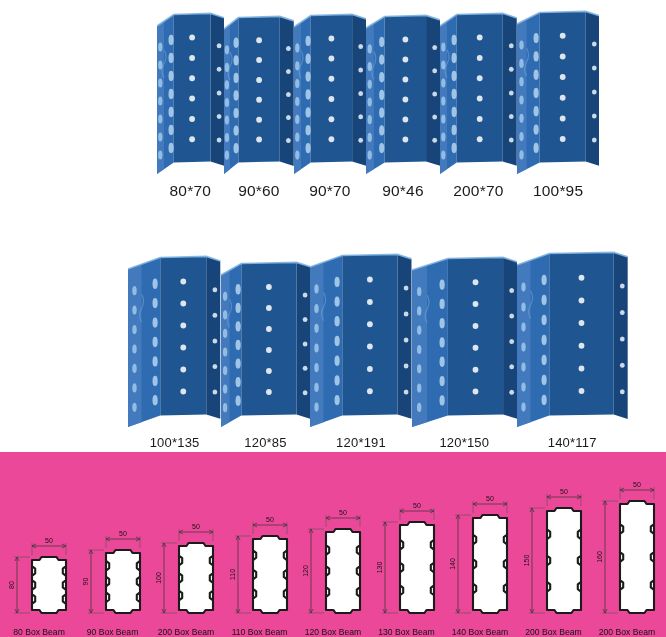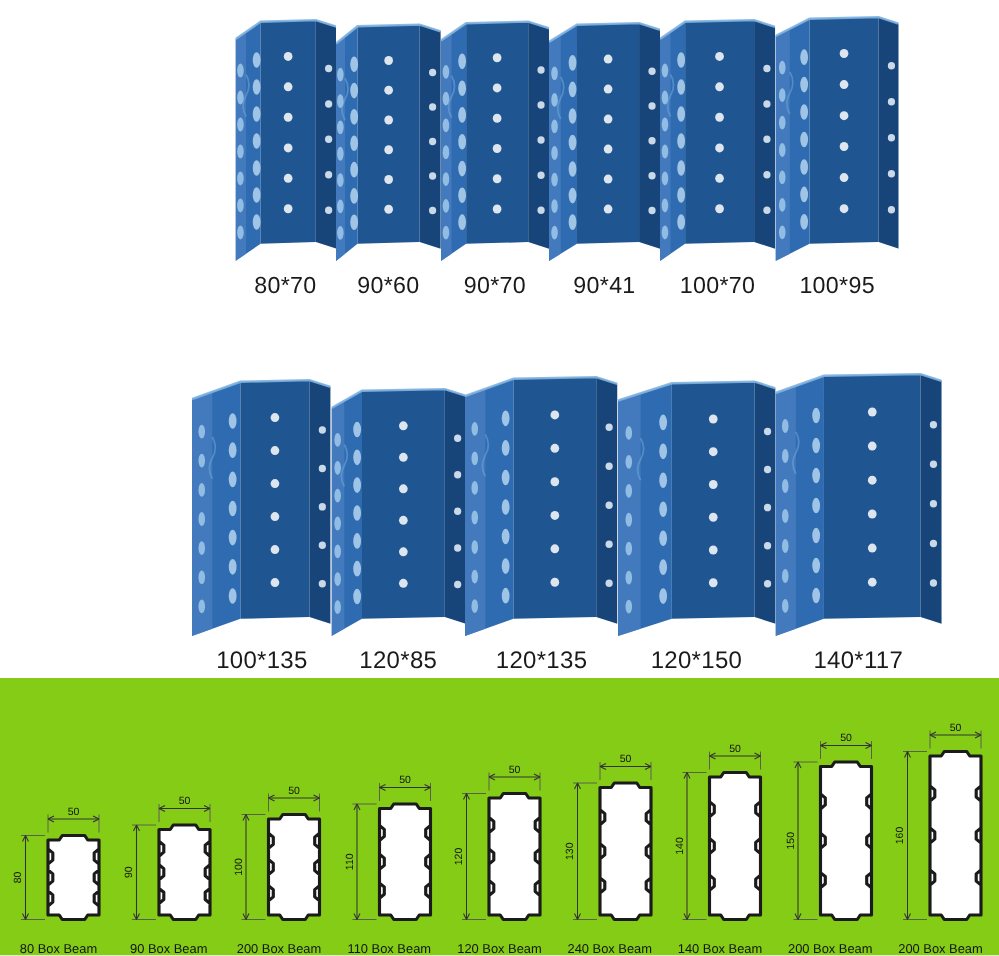--- a/index.html
+++ b/index.html
@@ -39,30 +39,30 @@
     display: block;
   }
   .upright-label {
     font-size: 15.5px;
     color: #1a1a1a;
     letter-spacing: 0.2px;
     white-space: nowrap;
     margin-top: 2px;
     font-family: "Liberation Sans", sans-serif;
   }
-  #row-uprights-2 .upright-label { font-size: 16px; }
+  #row-uprights-2 .upright-label { font-size: 13px; }
 
   
   #beam-panel {
     position: absolute;
     left: 0;
     top: 452px;
     width: 666px;
     height: 185px;
-    background: #84cc16;
+    background: #ec4899;
   }
   #beam-strip {
     position: absolute;
     left: 0;
     top: 0;
     width: 666px;
     height: 185px;
     display: flex;
     align-items: flex-end;
     justify-content: space-between;
@@ -256,21 +256,21 @@
         <ellipse cx="39.4" cy="65.4" rx="2.9" ry="3" fill="#ffffff" opacity="0.85"></ellipse>
         <ellipse cx="39.4" cy="85.4" rx="2.9" ry="3" fill="#ffffff" opacity="0.85"></ellipse>
         <ellipse cx="39.4" cy="105.4" rx="2.9" ry="3" fill="#ffffff" opacity="0.85"></ellipse>
         <ellipse cx="39.4" cy="125.4" rx="2.9" ry="3" fill="#ffffff" opacity="0.85"></ellipse>
   <ellipse cx="68.7" cy="33.5" rx="2.4" ry="2.5" fill="#eaf3fb" opacity="0.85"></ellipse>
         <ellipse cx="68.7" cy="56.7" rx="2.4" ry="2.5" fill="#eaf3fb" opacity="0.85"></ellipse>
         <ellipse cx="68.7" cy="79.9" rx="2.4" ry="2.5" fill="#eaf3fb" opacity="0.85"></ellipse>
         <ellipse cx="68.7" cy="103.1" rx="2.4" ry="2.5" fill="#eaf3fb" opacity="0.85"></ellipse>
         <ellipse cx="68.7" cy="126.3" rx="2.4" ry="2.5" fill="#eaf3fb" opacity="0.85"></ellipse>
 </svg>
-      <div class="upright-label">90*41</div>
+      <div class="upright-label">90*46</div>
     </div>
     <div class="upright-cell">
 <svg class="upright-art" width="76.744" height="168" viewBox="0 0 76.744 168">
 
   <polygon points="0,14 16.744000000000003,2.52 16.744000000000003,150.52 0,162" fill="#2f6bb0"></polygon>
 
   <polygon points="0,14 7.032480000000001,9.239999999999998 7.032480000000001,157.24 0,162" fill="#4a7fc1" opacity="0.75"></polygon>
 
   <polygon points="16.744000000000003,2.52 62.744,1.4000000000000001 62.744,149.4 16.744000000000003,150.52" fill="#1f5591"></polygon>
 
@@ -300,21 +300,21 @@
         <ellipse cx="39.7" cy="66.2" rx="2.9" ry="3" fill="#ffffff" opacity="0.85"></ellipse>
         <ellipse cx="39.7" cy="86.6" rx="2.9" ry="3" fill="#ffffff" opacity="0.85"></ellipse>
         <ellipse cx="39.7" cy="106.9" rx="2.9" ry="3" fill="#ffffff" opacity="0.85"></ellipse>
         <ellipse cx="39.7" cy="127.2" rx="2.9" ry="3" fill="#ffffff" opacity="0.85"></ellipse>
   <ellipse cx="71.3" cy="33.7" rx="2.4" ry="2.5" fill="#eaf3fb" opacity="0.85"></ellipse>
         <ellipse cx="71.3" cy="57.3" rx="2.4" ry="2.5" fill="#eaf3fb" opacity="0.85"></ellipse>
         <ellipse cx="71.3" cy="80.9" rx="2.4" ry="2.5" fill="#eaf3fb" opacity="0.85"></ellipse>
         <ellipse cx="71.3" cy="104.5" rx="2.4" ry="2.5" fill="#eaf3fb" opacity="0.85"></ellipse>
         <ellipse cx="71.3" cy="128.1" rx="2.4" ry="2.5" fill="#eaf3fb" opacity="0.85"></ellipse>
 </svg>
-      <div class="upright-label">100*70</div>
+      <div class="upright-label">200*70</div>
     </div>
     <div class="upright-cell">
 <svg class="upright-art" width="82.724" height="170" viewBox="0 0 82.724 170">
 
   <polygon points="0,14 22.724000000000004,2.52 22.724000000000004,152.52 0,164" fill="#2f6bb0"></polygon>
 
   <polygon points="0,14 9.544080000000001,9.239999999999998 9.544080000000001,159.24 0,164" fill="#4a7fc1" opacity="0.75"></polygon>
 
   <polygon points="22.724000000000004,2.52 68.724,1.4000000000000001 68.724,151.4 22.724000000000004,152.52" fill="#1f5591"></polygon>
 
@@ -479,21 +479,21 @@
         <ellipse cx="59.9" cy="71.2" rx="2.9" ry="3" fill="#ffffff" opacity="0.85"></ellipse>
         <ellipse cx="59.9" cy="93.6" rx="2.9" ry="3" fill="#ffffff" opacity="0.85"></ellipse>
         <ellipse cx="59.9" cy="115.9" rx="2.9" ry="3" fill="#ffffff" opacity="0.85"></ellipse>
         <ellipse cx="59.9" cy="138.2" rx="2.9" ry="3" fill="#ffffff" opacity="0.85"></ellipse>
   <ellipse cx="96.1" cy="34.9" rx="2.4" ry="2.5" fill="#eaf3fb" opacity="0.85"></ellipse>
         <ellipse cx="96.1" cy="60.9" rx="2.4" ry="2.5" fill="#eaf3fb" opacity="0.85"></ellipse>
         <ellipse cx="96.1" cy="86.9" rx="2.4" ry="2.5" fill="#eaf3fb" opacity="0.85"></ellipse>
         <ellipse cx="96.1" cy="112.9" rx="2.4" ry="2.5" fill="#eaf3fb" opacity="0.85"></ellipse>
         <ellipse cx="96.1" cy="138.9" rx="2.4" ry="2.5" fill="#eaf3fb" opacity="0.85"></ellipse>
 </svg>
-      <div class="upright-label">120*135</div>
+      <div class="upright-label">120*191</div>
     </div>
     <div class="upright-cell">
 <svg class="upright-art" width="105.08000000000001" height="177" viewBox="0 0 105.08000000000001 177">
 
   <polygon points="0,14 35.88,2.52 35.88,159.52 0,171" fill="#2f6bb0"></polygon>
 
   <polygon points="0,14 15.069600000000001,9.239999999999998 15.069600000000001,166.24 0,171" fill="#4a7fc1" opacity="0.75"></polygon>
 
   <polygon points="35.88,2.52 91.08000000000001,1.4000000000000001 91.08000000000001,158.4 35.88,159.52" fill="#1f5591"></polygon>
 
@@ -697,21 +697,21 @@
 
   <line x1="8" y1="22" x2="24" y2="22" stroke="#555" stroke-width="0.6"></line>
   <line x1="8" y1="113" x2="24" y2="113" stroke="#555" stroke-width="0.6"></line>
   <line x1="11" y1="22" x2="11" y2="113" stroke="#333" stroke-width="0.7"></line>
   <path d="M 11 22 l -2 4 M 11 22 l 2 4" stroke="#333" stroke-width="0.7" fill="none"></path>
   <path d="M 11 113 l -2 -4 M 11 113 l 2 -4" stroke="#333" stroke-width="0.7" fill="none"></path>
   <text x="8" y="67.5" text-anchor="middle" font-family="Liberation Sans, sans-serif" font-size="7" fill="#141414" transform="rotate(-90 8 67.5)">130</text>
 
   <path d="M 26 25 L 33.5 25 L 35.5 22 L 50.5 22 L 52.5 25 L 60 25 L 60 95.3 L 56.8 92.7 L 56.8 87.8 L 60 85.3 L 60 72.5 L 56.8 69.9 L 56.8 65.1 L 60 62.5 L 60 49.8 L 56.8 47.1 L 56.8 42.4 L 60 39.8 L 60 110.0 L 52.5 110.0 L 50.5 113 L 35.5 113 L 33.5 110.0 L 26 110.0 Z L 26 39.8 L 29.2 42.4 L 29.2 47.1 L 26 49.8 L 26 62.5 L 29.2 65.1 L 29.2 69.9 L 26 72.5 L 26 85.3 L 29.2 87.8 L 29.2 92.7 L 26 95.3" fill="#ffffff" stroke="#1b1b1b" stroke-width="2.1" stroke-linejoin="round"></path>
 </svg>
-        <div class="beam-label">240 Box Beam</div>
+        <div class="beam-label">130 Box Beam</div>
       </div>
       <div class="beam-cell">
 <svg class="beam-art" width="66" height="133" viewBox="0 0 66 133">
 
   <line x1="26" y1="20" x2="26" y2="8" stroke="#555" stroke-width="0.6"></line>
   <line x1="60" y1="20" x2="60" y2="8" stroke="#555" stroke-width="0.6"></line>
   <line x1="26" y1="11" x2="60" y2="11" stroke="#333" stroke-width="0.7"></line>
   <path d="M 26 11 l 4 -2 M 26 11 l 4 2" stroke="#333" stroke-width="0.7" fill="none"></path>
   <path d="M 60 11 l -4 -2 M 60 11 l -4 2" stroke="#333" stroke-width="0.7" fill="none"></path>
   <text x="43" y="8" text-anchor="middle" font-family="Liberation Sans, sans-serif" font-size="7" fill="#141414">50</text>

